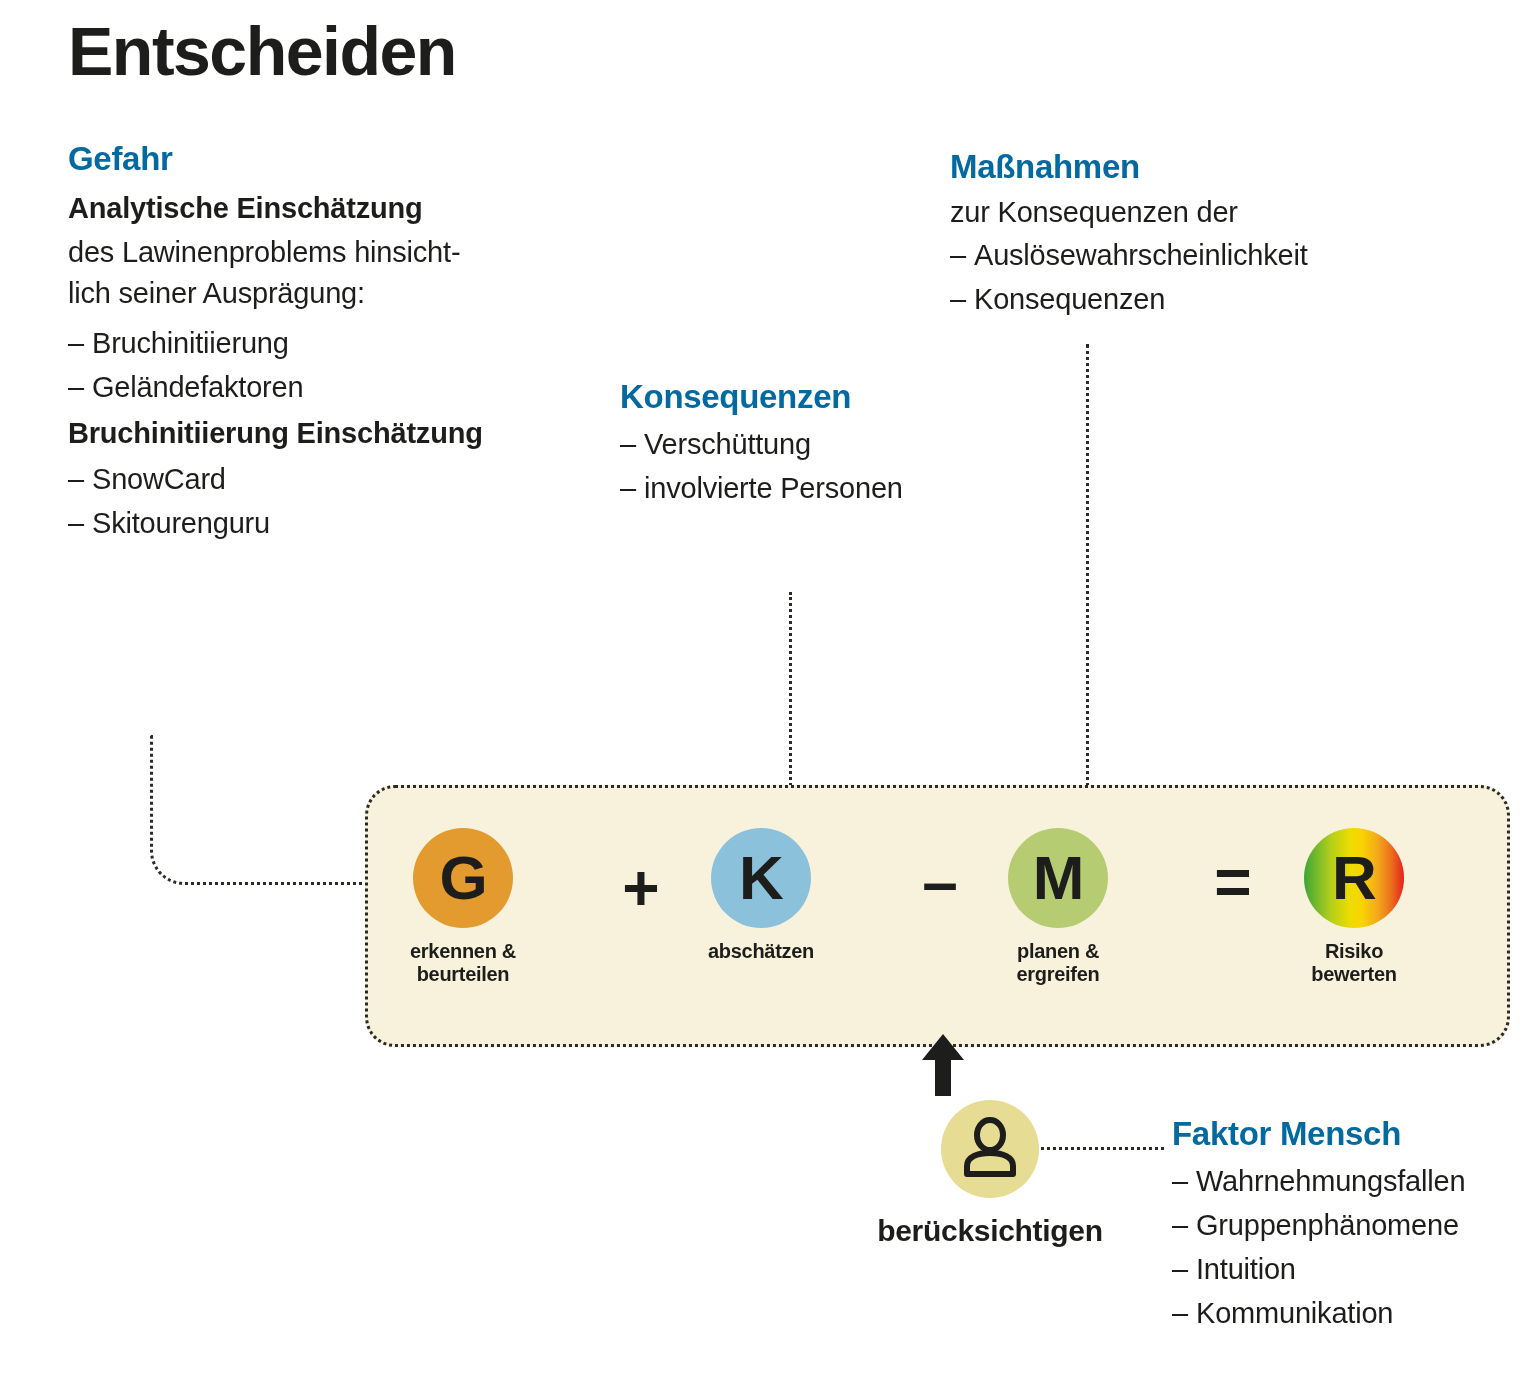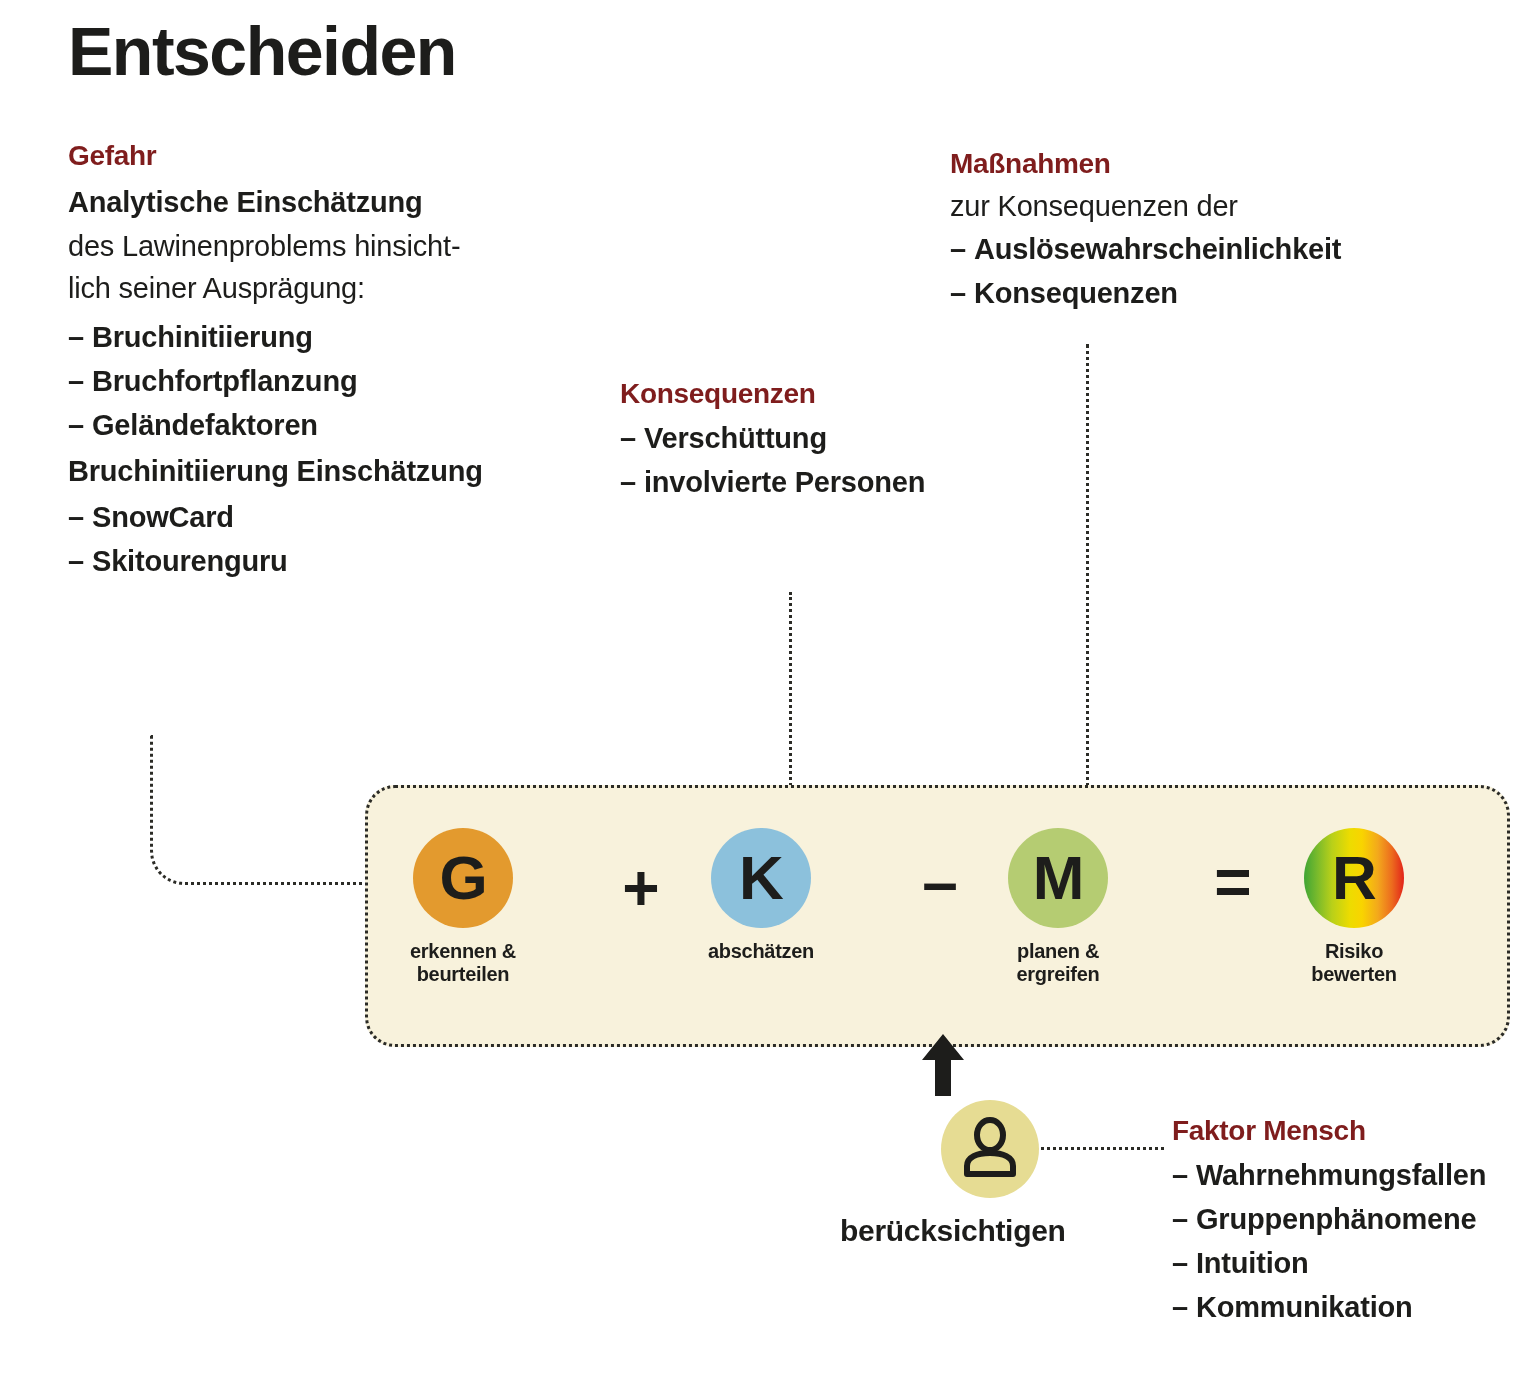--- a/index.html
+++ b/index.html
@@ -22,44 +22,44 @@
     top: 16px;
     font-size: 68px;
     font-weight: bold;
     letter-spacing: -1.5px;
     color: #1d1d1b;
     line-height: 1.05;
     text-align: center;
   }
 
   .col-head {
-    font-size: 28px;
+    font-size: 33px;
     font-weight: bold;
     line-height: 1.15;
-    color: #7f1d1d;
+    color: #0369a1;
     letter-spacing: -0.3px;
   }
   .sub-head {
     font-size: 29px;
     font-weight: bold;
     line-height: 1.25;
     color: #1d1d1b;
     letter-spacing: -0.2px;
   }
   .body-line {
     font-size: 29px;
     font-weight: normal;
     line-height: 1.42;
     color: #1d1d1b;
     letter-spacing: -0.2px;
     white-space: nowrap;
   }
   .bullet-line {
     font-size: 29px;
-    font-weight: bold;
+    font-weight: normal;
     line-height: 1.52;
     color: #1d1d1b;
     letter-spacing: -0.2px;
     white-space: nowrap;
   }
   .bullet-line .dash { display: inline-block; width: 24px; }
 
   
   #col-gefahr { position: absolute; left: 68px; top: 140px; width: 520px; }
   #col-konsequenzen { position: absolute; left: 620px; top: 378px; width: 470px; }
@@ -120,20 +120,21 @@
     width: 80px;
     text-align: center;
   }
 
   
   #person-node {
     position: absolute;
     left: 840px;
     top: 1100px;
     width: 300px;
+    text-align: center;
   }
   #person-circle {
     width: 98px;
     height: 98px;
     border-radius: 50%;
     background: #E6DC93;
     margin: 0 auto;
     display: flex;
     align-items: center;
     justify-content: center;
@@ -191,21 +192,20 @@
 
 <div id="col-gefahr">
   <div class="col-head">Gefahr</div>
   <div class="gap-sm"></div>
   <div class="sub-head">Analytische Einschätzung</div>
   <div class="gap-xs"></div>
   <div class="body-line">des Lawinenproblems hinsicht-</div>
   <div class="body-line">lich seiner Ausprägung:</div>
   <div class="gap-xs"></div>
   <div class="bullet-line"><span class="dash">–</span><span>Bruchinitiierung</span></div>
-  <div class="bullet-line"><span class="dash">–</span><span>Bruchfortpflanzung</span></div>
   <div class="bullet-line"><span class="dash">–</span><span>Geländefaktoren</span></div>
   <div class="gap-xs"></div>
   <div class="sub-head">Bruchinitiierung Einschätzung</div>
   <div class="gap-xs"></div>
   <div class="bullet-line"><span class="dash">–</span><span>SnowCard</span></div>
   <div class="bullet-line"><span class="dash">–</span><span>Skitourenguru</span></div>
 </div>
 
 <div id="col-konsequenzen">
   <div class="col-head">Konsequenzen</div>

